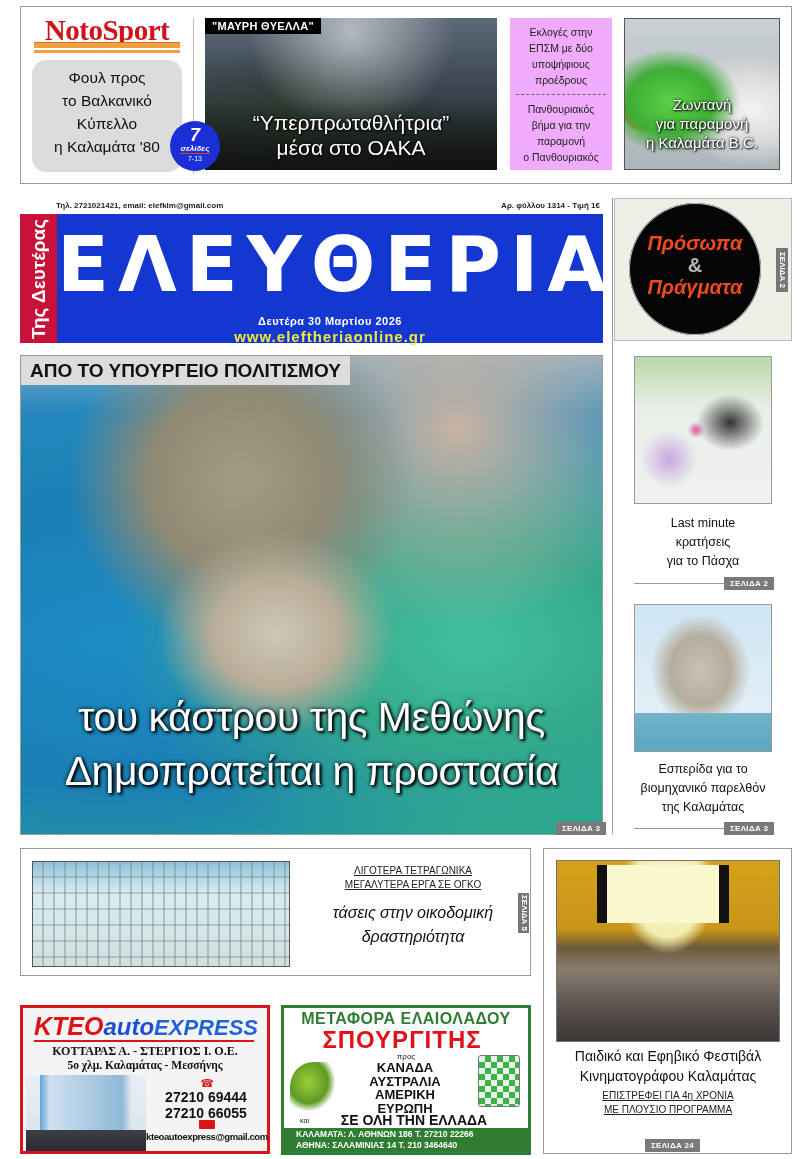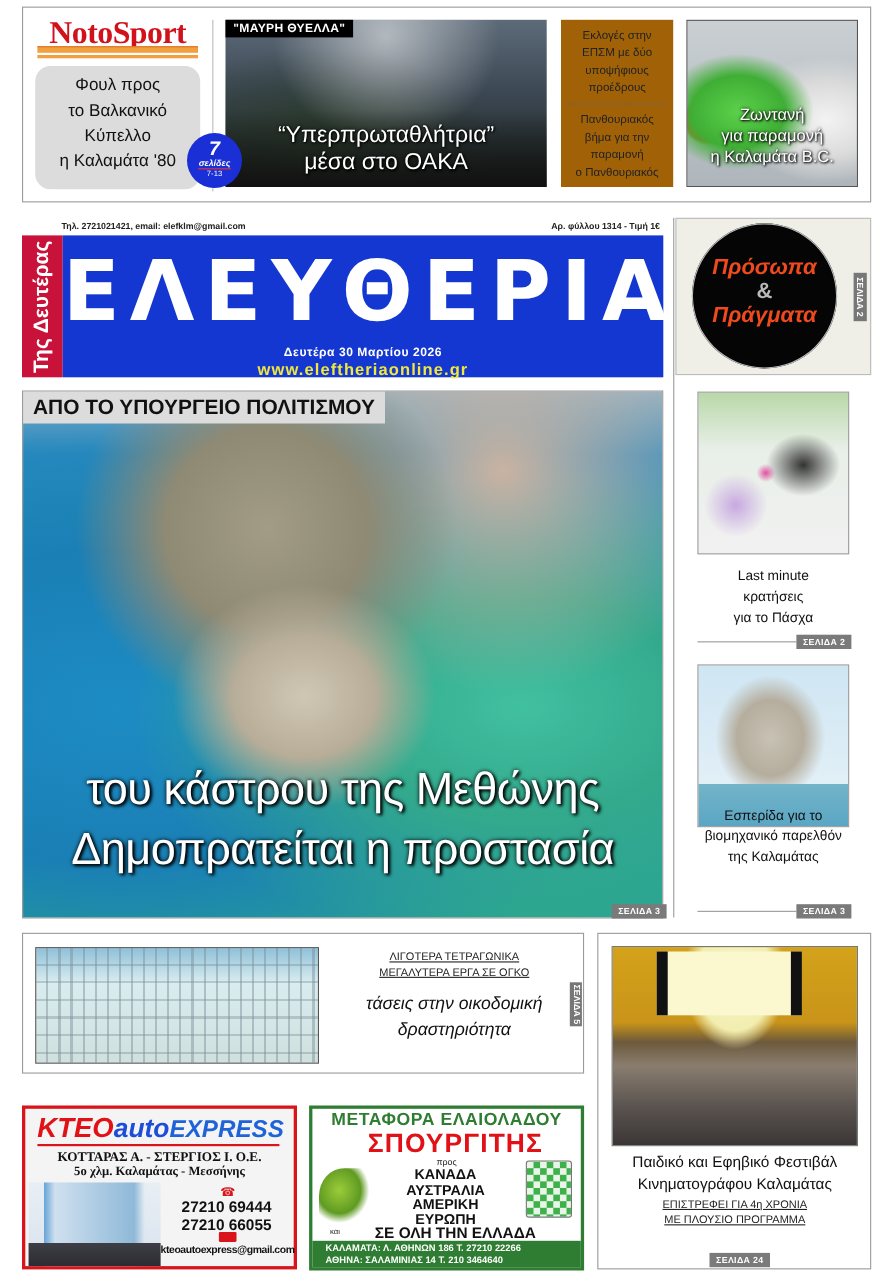--- a/index.html
+++ b/index.html
@@ -21,21 +21,21 @@
 
   .sport-photo { left: 205px; top: 18px; width: 292px; height: 152px; overflow:hidden;
     background:
       radial-gradient(ellipse at 50% 10%, rgba(255,255,255,0.55), rgba(255,255,255,0) 50%),
       radial-gradient(ellipse at 30% 75%, #2a3a2a 0%, rgba(0,0,0,0) 55%),
       linear-gradient(180deg, #5d6b78 0%, #3b4652 45%, #1e2720 100%); }
   .sport-photo .crowd { position:absolute; left:0; right:0; bottom:0; height:70px; background: linear-gradient(180deg, rgba(20,25,20,0) 0%, #111 100%); }
   .sport-tag { left: 205px; top: 18px; background: #000; color: #fff; font-weight: bold; font-size: 11px; padding: 2px 7px; letter-spacing: 0.3px; }
   .sport-head { left: 205px; top: 110px; width: 292px; text-align: center; color: #fff; font-size: 21px; line-height: 25px; text-shadow: 1px 1px 2px #000, 0 0 3px #000; }
 
-  .side-brief { left: 510px; top: 18px; width: 102px; height: 152px; background: #a16207; text-align:center; font-size: 10.5px; line-height: 16px; padding-top: 6px; color:#222; }
+  .side-brief { left: 510px; top: 18px; width: 102px; height: 152px; background: #f0abfc; text-align:center; font-size: 10.5px; line-height: 16px; padding-top: 6px; color:#222; }
   .side-brief .sep { border-top: 1px dashed #666; margin: 6px 6px 6px; }
 
   .basket-photo { left: 624px; top: 18px; width: 156px; height: 152px; overflow:hidden; border:1px solid #555;
     background:
       radial-gradient(ellipse at 30% 55%, #5bd14a 0%, #3fae35 28%, rgba(0,0,0,0) 45%),
       radial-gradient(ellipse at 82% 60%, #f3f3f3 0%, #dcdcdc 25%, rgba(0,0,0,0) 45%),
       radial-gradient(circle at 12% 60%, #e0762b 0%, #c45a1a 12%, rgba(0,0,0,0) 14%),
       linear-gradient(180deg, #c9cfd2 0%, #aeb6bb 100%); }
   .basket-head { left: 624px; top: 95px; width: 156px; text-align:center; color:#fff; font-size: 15px; line-height: 19px; text-shadow: 1px 1px 2px #000, 0 0 3px #000; }
 
@@ -121,21 +121,21 @@
       linear-gradient(180deg, rgba(0,0,0,0) 0%, rgba(0,0,0,0) 72%, #3e3e46 72%, #2b2b31 100%),
       linear-gradient(90deg, rgba(0,0,0,0) 0%, rgba(0,0,0,0) 12%, #6aa6d8 12%, #cfe0ef 20%, #8fb9d8 80%, rgba(0,0,0,0) 88%),
       linear-gradient(180deg, #e8eef4 0%, #d9e4ee 100%); }
   .kteo-phone-icon { left: 197px; top: 1077px; width: 20px; text-align:center; color:#d9141b; font-size: 11px; }
   .kteo-phone { left: 150px; top: 1089px; width: 112px; text-align:center; font-weight:bold; font-size: 14px; line-height: 16px; color:#111; }
   .kteo-mail-icon { left: 199px; top: 1120px; width: 16px; height: 9px; background:#d9141b; border-radius:1px; }
   .kteo-email { left: 146px; top: 1131px; width: 120px; text-align:center; font-weight:bold; font-size: 9.5px; color:#111; letter-spacing: -0.4px; }
 
   .ad-olive { left: 281px; top: 1005px; width: 250px; height: 150px; border: 3px solid #2e7d32; background:#fff; }
   .olive-title { left: 284px; top: 1010px; width: 244px; text-align:center; color:#2e7d32; font-weight:bold; font-size: 16px; line-height: 18px; letter-spacing: 0.5px; }
-  .olive-brand { left: 292px; top: 1027px; width: 244px; text-align:center; color:#e01218; font-weight:bold; font-size: 24px; line-height: 26px; letter-spacing: 1px; }
+  .olive-brand { left: 280px; top: 1027px; width: 244px; text-align:center; color:#e01218; font-weight:bold; font-size: 24px; line-height: 26px; letter-spacing: 1px; }
   .olive-pros { left: 284px; top: 1052px; width: 244px; text-align:center; font-size: 8px; color:#222; }
   .olive-dest { left: 330px; top: 1061px; width: 150px; text-align:center; font-weight:bold; font-size: 13px; line-height: 13.5px; color:#111; }
   .olive-kai { left: 300px; top: 1117px; font-size: 7px; color:#222; }
   .olive-greece { left: 314px; top: 1112px; width: 200px; text-align:center; font-weight:bold; font-size: 14px; color:#111; }
   .olive-footer { left: 284px; top: 1128px; width: 244px; height: 24px; background:#2e7d32; color:#fff; font-weight:bold; font-size: 8.5px; line-height: 11px; padding: 1px 0 0 12px; }
   .olive-branch { left: 290px; top: 1062px; width: 46px; height: 50px; border-radius: 50% 10% 50% 10%;
     background: radial-gradient(ellipse at 40% 40%, #9ccc3a 0%, #5f9b22 50%, rgba(0,0,0,0) 70%); }
   .olive-can { left: 478px; top: 1055px; width: 42px; height: 52px; border:1px solid #777; border-radius: 3px;
     background: repeating-conic-gradient(#3fb14a 0 25%, #e9f5e9 0 50%) 0 0/12px 12px; }
 </style>
@@ -223,21 +223,21 @@
 <div class="abs side-story-photo photo-easter"></div>
 <div class="abs side-story-title" style="left:626px; top:514px; width:154px;">
   <div>Last minute</div>
   <div>κρατήσεις</div>
   <div>για το Πάσχα</div>
 </div>
 <div class="abs side-rule" style="left:634px; top:583px; width:90px;"></div>
 <div class="abs page-tag" style="left:724px; top:577px;">ΣΕΛΙΔΑ 2</div>
 
 <div class="abs side-story-photo photo-industry"></div>
-<div class="abs side-story-title" style="left:622px; top:732px; width:162px;">
+<div class="abs side-story-title" style="left:622px; top:760px; width:162px;">
   <div>Εσπερίδα για το</div>
   <div>βιομηχανικό παρελθόν</div>
   <div>της Καλαμάτας</div>
 </div>
 <div class="abs side-rule" style="left:634px; top:828px; width:90px;"></div>
 <div class="abs page-tag" style="left:724px; top:822px;">ΣΕΛΙΔΑ 3</div>
 
 <div class="abs construction-frame"></div>
 <div class="abs photo-construction"></div>
 <div class="abs construction-kicker">

